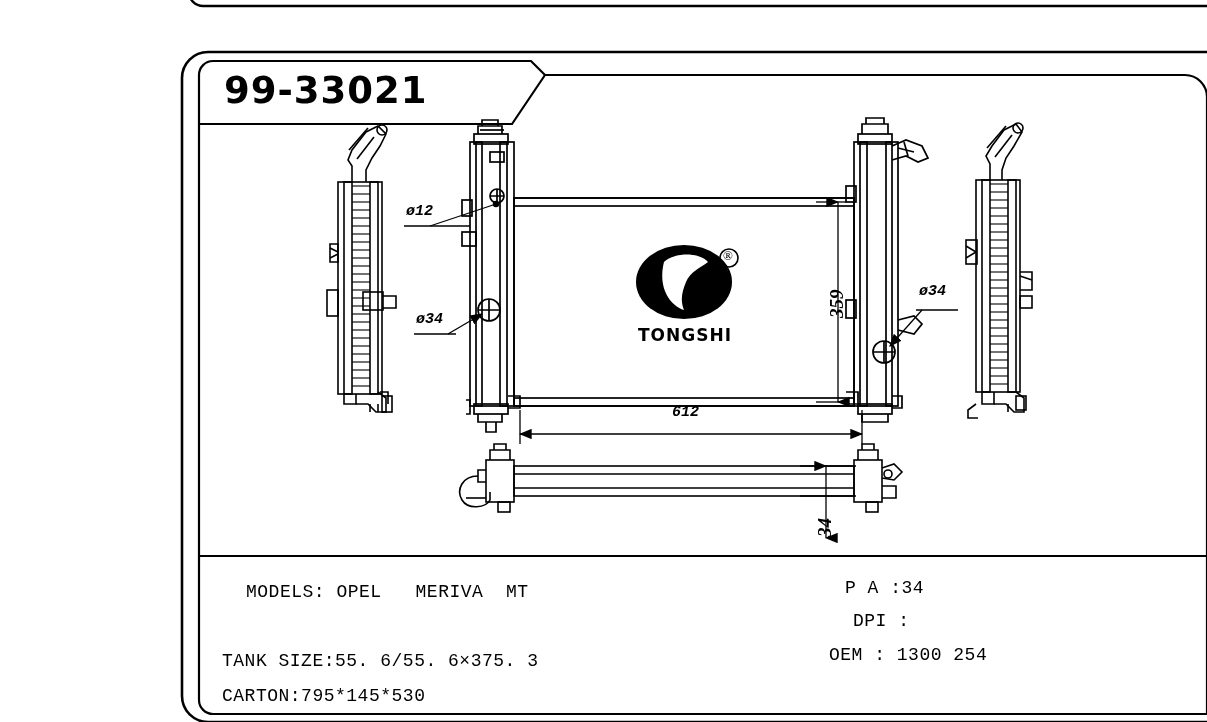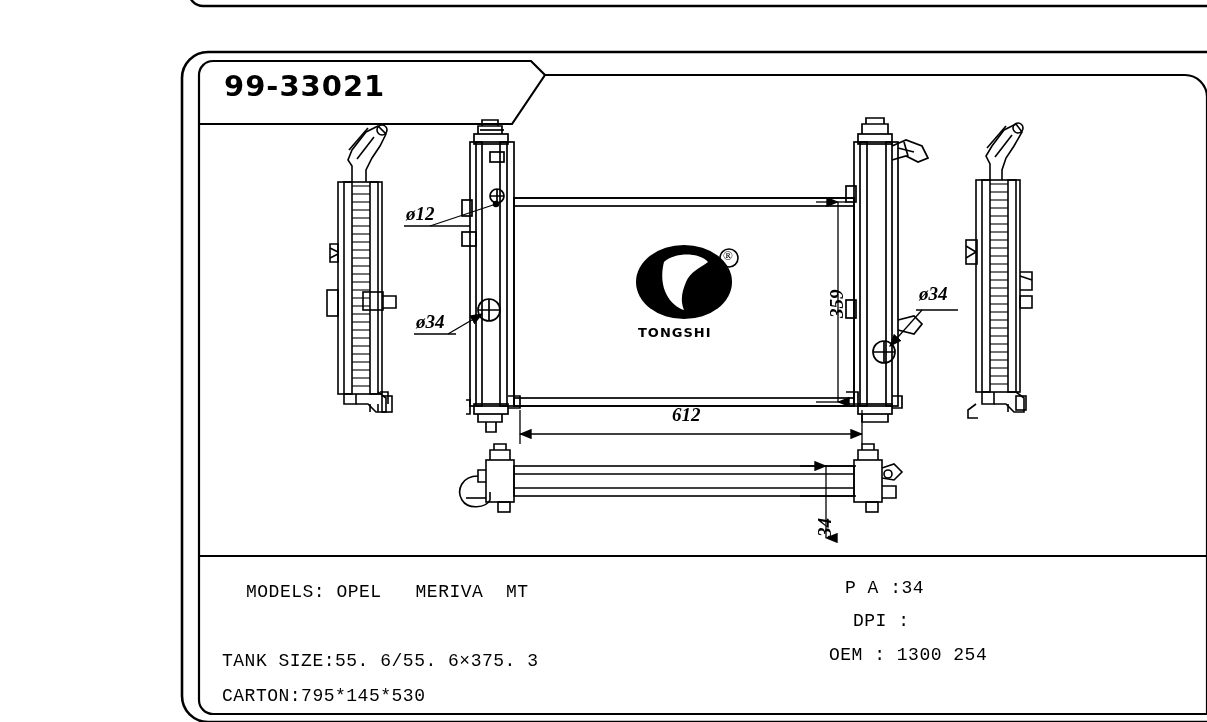--- a/index.html
+++ b/index.html
@@ -24,47 +24,47 @@
 
   
   .txt {
     position: absolute;
     white-space: pre;
     color: #000;
     font-family: "Liberation Mono", monospace;
   }
   .part-no {
     font-family: "DejaVu Sans", sans-serif;
-    font-size: 29px;
+    font-size: 37px;
     font-weight: 700;
     letter-spacing: 1px;
   }
   .dim {
-    font-family: Liberation Serif, serif;
+    font-family: Liberation Mono, monospace;
     font-style: italic;
     font-weight: 700;
-    font-size: 19px;
+    font-size: 15px;
   }
   .dim-v {
     font-family: "Liberation Serif", serif;
     font-style: italic;
     font-weight: 700;
     font-size: 19px;
     transform: rotate(-90deg);
     transform-origin: left top;
   }
   .spec {
     font-family: "Liberation Mono", monospace;
     font-size: 18px;
     letter-spacing: 0.5px;
   }
   .brandtext {
     font-family: "DejaVu Sans", sans-serif;
     font-weight: 700;
-    font-size: 13px;
+    font-size: 17px;
     letter-spacing: 1px;
     color: #000;
   }
 </style>
 </head>
 <body>
 
 <div id="sheet">
 
   <svg class="svgroot" width="1207" height="722" viewBox="0 0 1207 722">

